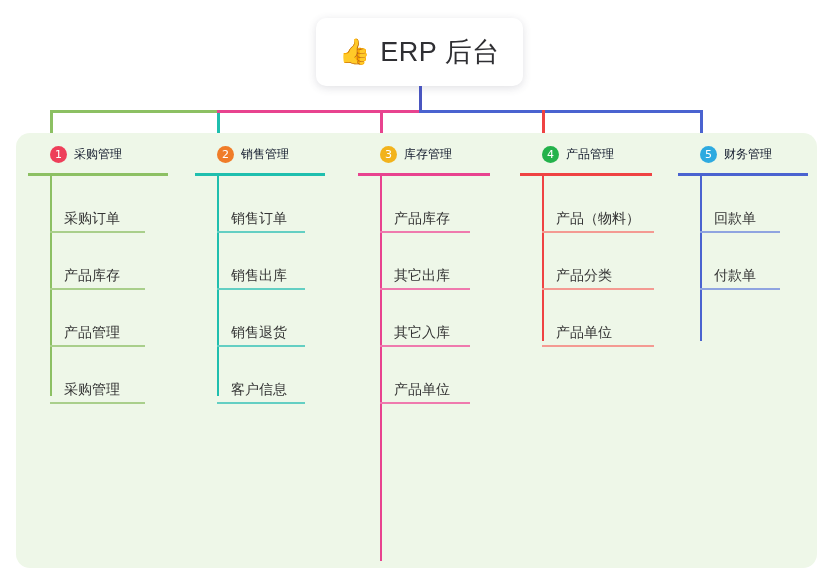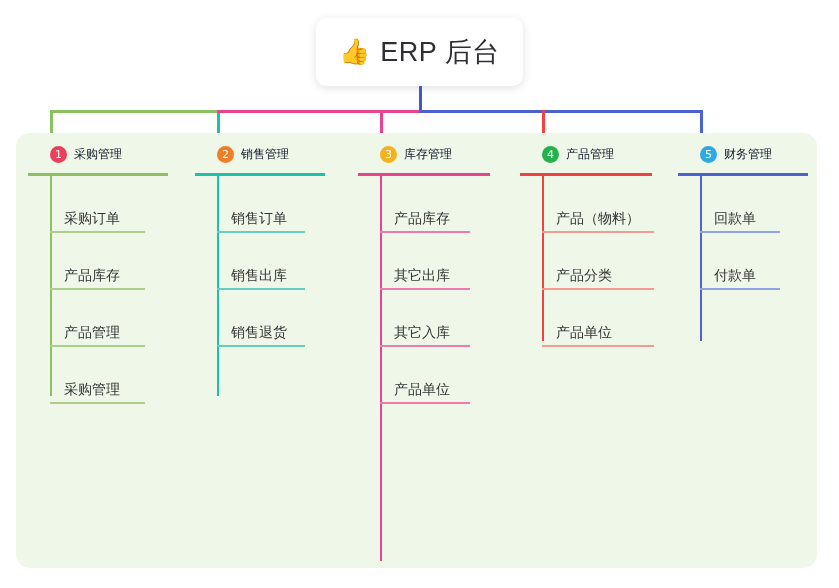--- a/index.html
+++ b/index.html
@@ -196,20 +196,24 @@
           <div class="leaf-rule" style="background: rgb(99, 207, 195); width: 88px;"></div>
         </div>
         <div class="leaf">
           <span class="leaf-label">销售出库</span>
           <div class="leaf-rule" style="background: rgb(99, 207, 195); width: 88px;"></div>
         </div>
         <div class="leaf">
           <span class="leaf-label">销售退货</span>
           <div class="leaf-rule" style="background: rgb(99, 207, 195); width: 88px;"></div>
         </div>
+        <div class="leaf">
+          <span class="leaf-label">客户信息</span>
+          <div class="leaf-rule" style="background: rgb(99, 207, 195); width: 88px;"></div>
+        </div>
       </div>
     </div>
     <div class="column" style="left: 358px; width: 132px;">
       <div class="col-head">
         <span class="badge" style="background: rgb(242, 179, 28);">3</span>
         <span class="col-title">库存管理</span>
       </div>
       <div class="head-rule" style="background: rgb(232, 67, 143); width: 132px;"></div>
       <div class="leaves">
         <div class="spine" style="background: rgb(232, 67, 143); height: 385px;"></div>

